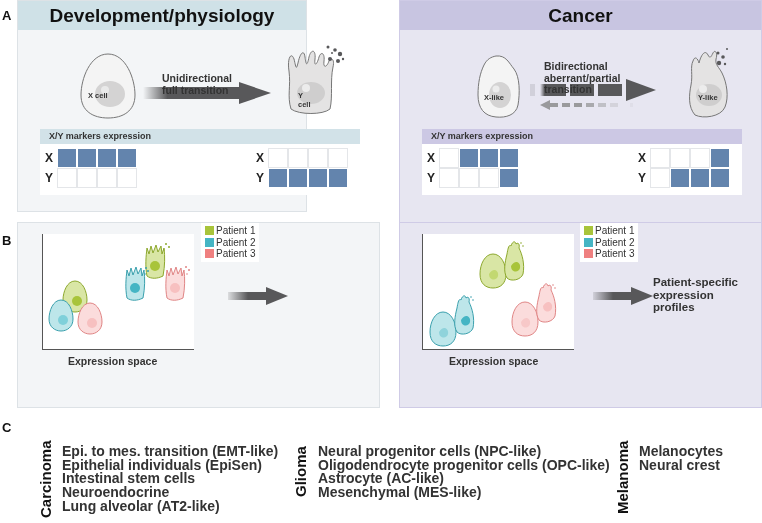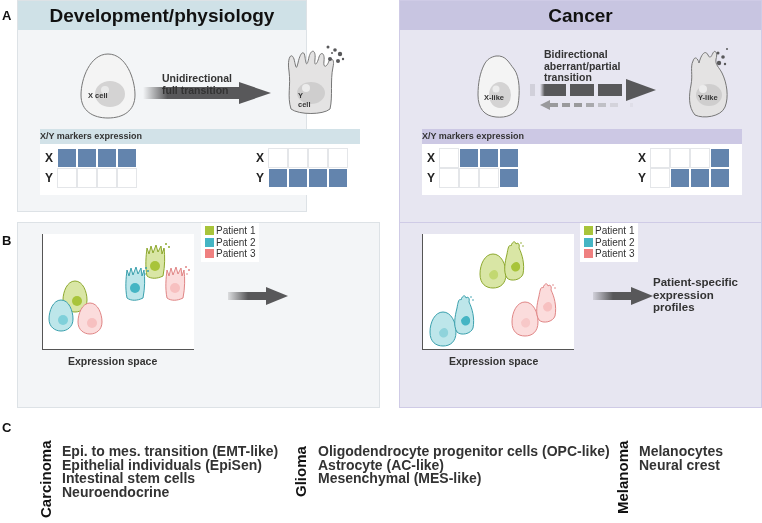--- a/index.html
+++ b/index.html
@@ -10,21 +10,21 @@
   .panel { position: absolute; border: 1px solid #d9dde2; }
   .panel.dev { background: #f3f5f7; border-color: #dde2e6; }
   .panel.can { background: #e7e6f1; border-color: #cfcbe6; }
   .panel-header { position: absolute; left: 0; right: 0; top: 0; height: 29px; display: flex;
                   align-items: center; justify-content: center; font-weight: bold; font-size: 19px; color: #111; }
   .dev .panel-header { background: #cfe1e7; }
   .can .panel-header { background: #c8c5e1; }
   .trans-label { position: absolute; font-weight: bold; font-size: 10.5px; line-height: 11.5px; color: #333; }
   .marker-box { position: absolute; background: #ffffff; }
   .marker-title { position: absolute; left: 0; right: 0; top: 0; height: 15px; font-size: 9px;
-                  font-weight: bold; color: #333; line-height: 15px; }
+                  font-weight: bold; color: #333; padding-left: 9px; line-height: 15px; }
   .dev .marker-title { background: #d2e2e8; }
   .can .marker-title { background: #ccc8e4; }
   .grid { position: absolute; display: grid; grid-template-columns: 12px repeat(4, 20px);
           grid-template-rows: 20px 20px; column-gap: 0; }
   .grid .rl { font-weight: bold; font-size: 12px; color: #222; display: flex; align-items: center; }
   .grid .cell { width: 20px; height: 20px; border: 1px solid #e4e6e9; background: #fff; }
   .grid .cell.on { background: #6384ad; border-color: #ffffff; }
   .legend { position: absolute; background: #fff; padding: 2px 4px; font-size: 10px; color: #333; line-height: 11.5px; }
   .legend .li { display: flex; align-items: center; }
   .legend .sw { width: 9px; height: 9px; margin-right: 2px; display: inline-block; }
@@ -141,21 +141,21 @@
     <polygon points="96,0 126,11 96,22" fill="#58585a"></polygon>
     <polygon points="10,26 20,21 20,31" fill="#9a9a9c"></polygon>
     <rect x="20" y="24" width="8" height="4" fill="#9a9a9c"></rect>
     <rect x="32" y="24" width="8" height="4" fill="#9a9a9c"></rect>
     <rect x="44" y="24" width="8" height="4" fill="#9a9a9c"></rect>
     <rect x="56" y="24" width="8" height="4" fill="#9a9a9c" opacity="0.8"></rect>
     <rect x="68" y="24" width="8" height="4" fill="#9a9a9c" opacity="0.5"></rect>
     <rect x="80" y="24" width="8" height="4" fill="#9a9a9c" opacity="0.25"></rect>
     <rect x="100" y="24" width="3" height="4" fill="#9a9a9c" opacity="0.1"></rect>
   </svg>
-  <div class="trans-label" style="left:144px;top:48px;">
+  <div class="trans-label" style="left:144px;top:60px;">
     <div>Bidirectional</div>
     <div>aberrant/partial</div>
     <div>transition</div>
   </div>
 
   <svg class="abs" style="left:285px;top:44px;" width="60" height="74">
     <path d="M10 70 C3 62 4 50 6 40 C8 30 5 22 8 16 C10 10 13 14 14 18 C16 10 20 4 23 10 C25 14 26 12 28 8 C30 4 33 8 31 14 C30 20 34 22 37 28 C42 38 44 52 40 62 C36 72 18 74 10 70 Z" fill="#e4e3e3" stroke="#777" stroke-width="1"></path>
     <ellipse cx="24" cy="50" rx="13" ry="11" fill="#cfcece"></ellipse>
     <circle cx="18" cy="44" r="4" fill="#ececec"></circle>
     <circle cx="33" cy="8" r="1.5" fill="#58585a"></circle>
@@ -335,24 +335,26 @@
     <div>profiles</div>
   </div>
 </div>
 
 <div class="cat-title" style="left:37px;top:518px;">Carcinoma</div>
 <div class="cat-list" style="left:62px;top:445px;">
     <div>Epi. to mes. transition (EMT-like)</div>
     <div>Epithelial individuals (EpiSen)</div>
     <div>Intestinal stem cells</div>
     <div>Neuroendocrine</div>
+    <div>Lung alveolar (AT2-like)</div>
   </div>
 
 <div class="cat-title" style="left:292px;top:497px;">Glioma</div>
 <div class="cat-list" style="left:318px;top:445px;">
+    <div>Neural progenitor cells (NPC-like)</div>
     <div>Oligodendrocyte progenitor cells (OPC-like)</div>
     <div>Astrocyte (AC-like)</div>
     <div>Mesenchymal (MES-like)</div>
   </div>
 
 <div class="cat-title" style="left:614px;top:514px;">Melanoma</div>
 <div class="cat-list" style="left:639px;top:445px;">
     <div>Melanocytes</div>
     <div>Neural crest</div>
   </div>

